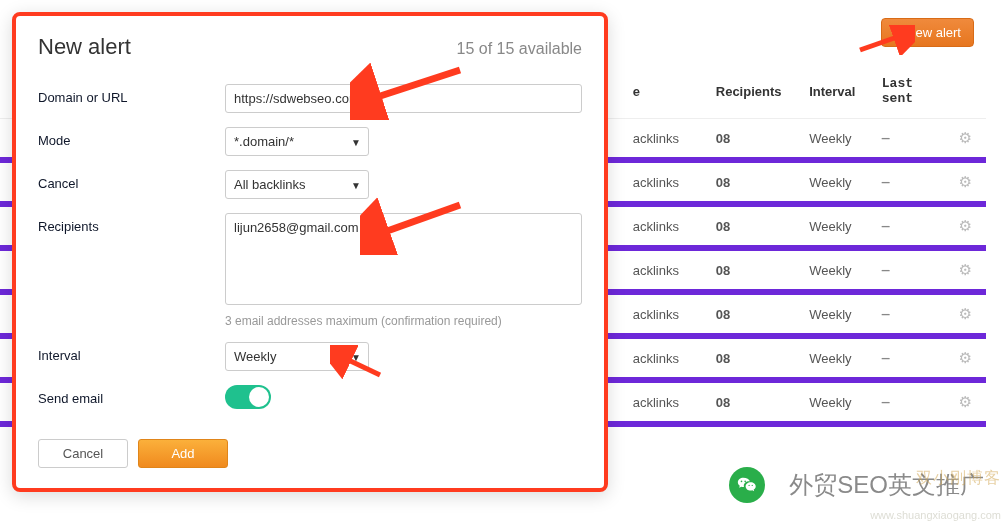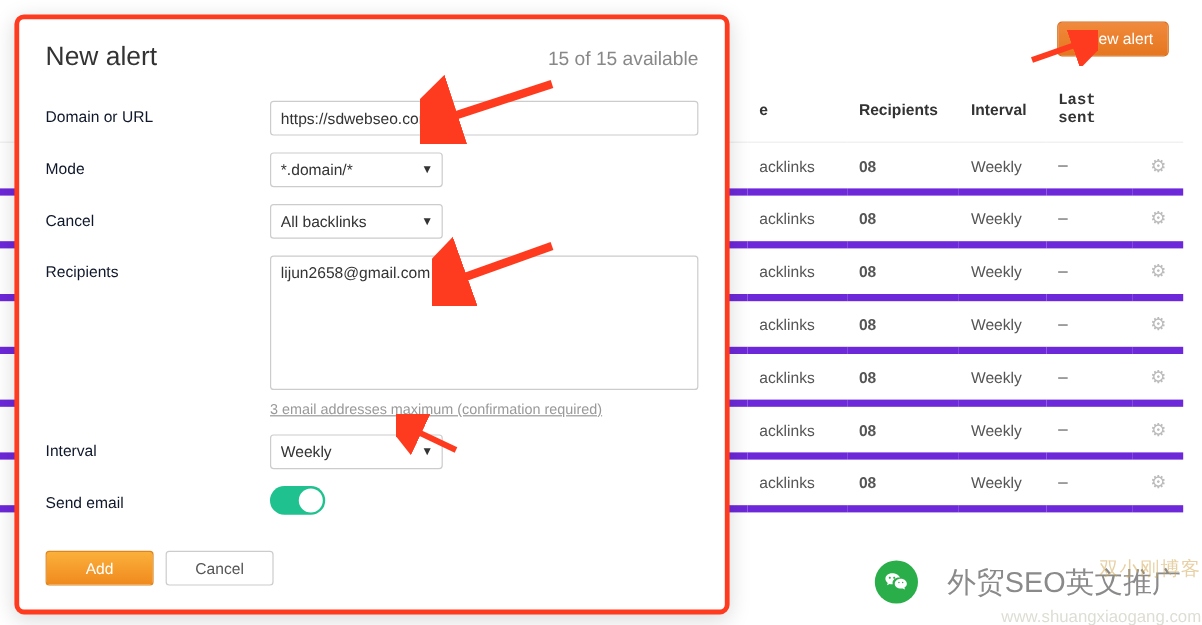--- a/index.html
+++ b/index.html
@@ -113,21 +113,21 @@
   input.text, textarea, select.sel {
     width: 100%;
     border: 1px solid #ccc;
     border-radius: 3px;
     padding: 6px 8px;
     font-size: 13px;
     font-family: inherit;
     color: #333;
     background:#fff;
   }
-  textarea { height: 112px; resize: none; }
+  textarea { height: 92px; resize: none; }
   .sel-narrow { width: 144px; }
   .sel-wrap {
     position: relative;
     display: inline-block;
   }
   .sel-wrap select {
     appearance: none;
     padding-right: 28px;
   }
   .sel-wrap .caret {
@@ -136,21 +136,20 @@
     transform: translateY(-50%);
     pointer-events: none;
     color:#333;
     font-size:10px;
   }
 
   .hint {
     font-size: 12px;
     color: #999;
     margin-top: 6px;
-    text-decoration: underline;
   }
 
   .toggle {
     width: 46px; height: 24px;
     background: #1fc18e;
     border-radius: 24px;
     position: relative;
     cursor:pointer;
   }
   .toggle .knob {
@@ -214,21 +213,21 @@
     right:1px; bottom:0;
     font-size:16px;
     color:#cfa24a;
     opacity:0.5;
     letter-spacing:1px;
     display:flex;
     flex-direction:column;
     align-items:flex-end;
     gap:20px;
   }
-  .bg-logo .small { font-size:14px; color:#bba; letter-spacing:0; }
+  .bg-logo .small { font-size:11px; color:#bba; letter-spacing:0; }
 </style>
 </head>
 <body>
 
 <div class="bg-table">
   <div class="bg-header">
     <button class="new-alert-btn">
       <span class="plus-icon">+</span>
       <span>New alert</span>
     </button>
@@ -366,22 +365,22 @@
   <div class="form-row">
     <div class="form-label">Send email</div>
     <div class="form-field">
       <div class="toggle">
         <div class="knob"></div>
       </div>
     </div>
   </div>
 
   <div class="modal-actions">
+    <div class="btn btn-cancel">Cancel</div>
     <div class="btn btn-add">Add</div>
-    <div class="btn btn-cancel">Cancel</div>
   </div>
 </div>
 
 <svg class="arrow" style="left:350px; top:60px;" width="120" height="60">
   <defs>
       <marker id="ah1" markerWidth="12" markerHeight="12" refX="2" refY="5" orient="auto">
     <path d="M0,0 L10,5 L0,10 Z" fill="#ff3b1f"></path>
       </marker>
     </defs>
   <line x1="110" y1="10" x2="18" y2="40" stroke="#ff3b1f" stroke-width="7" marker-end="url(#ah1)"></line>

